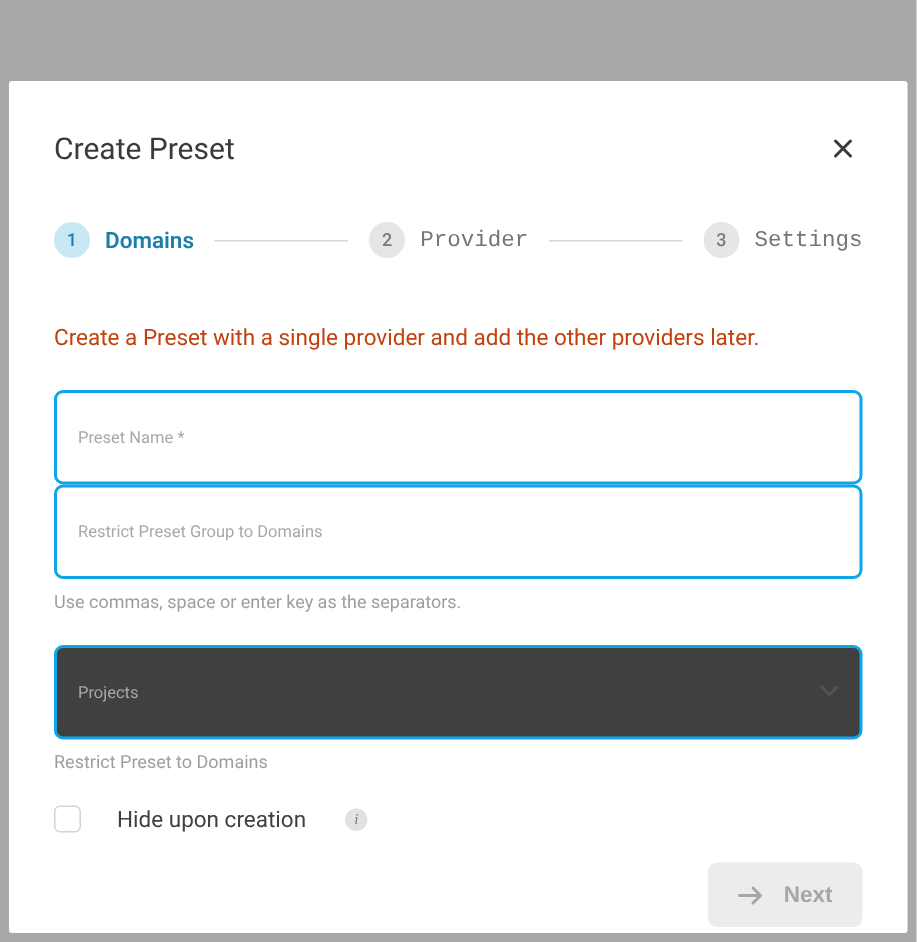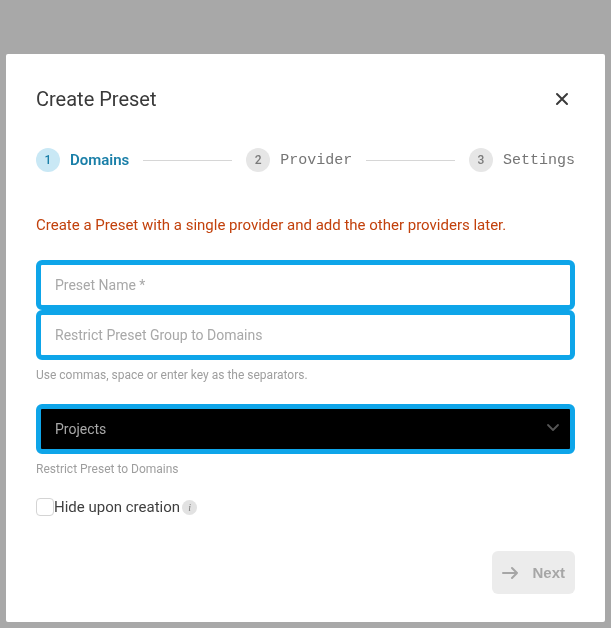--- a/index.html
+++ b/index.html
@@ -91,24 +91,24 @@
     }
 
     .description {
       color: #c2410c;
       font-size: 15px;
       margin-bottom: 26px;
     }
 
     .field {
       width: 100%;
-      border: 5px solid #0ea5e9;
+      border: 2px solid #0ea5e9;
       border-radius: 6px;
-      padding: 12px 14px;
-      font-size: 14px;
+      padding: 23px 14px;
+      font-size: 11px;
       color: #333;
       outline: none;
       font-family: inherit;
     }
     .field::placeholder { color: #a8a8a8; }
 
     .section-title {
       font-size: 18px;
       color: #3a3a3a;
       font-weight: 400;
@@ -121,37 +121,37 @@
       color: #9e9e9e;
       margin-top: 8px;
     }
 
     .select-wrap {
       position: relative;
       margin-top: 22px;
     }
     .select-wrap .field {
       appearance: none;
-      background: #000000;
+      background: #404040;
       cursor: pointer;
       color: #a8a8a8;
     }
     .chevron {
       position: absolute;
       right: 14px;
       top: 50%;
       transform: translateY(-50%);
       pointer-events: none;
       color: #555;
     }
 
     .checkbox-row {
       display: flex;
       align-items: center;
-      gap: 0;
+      gap: 24px;
       margin-top: 22px;
     }
     .checkbox {
       width: 18px;
       height: 18px;
       border: 1.5px solid #d4d4d4;
       border-radius: 4px;
       background: #fff;
       cursor: pointer;
     }
@@ -180,21 +180,21 @@
       justify-content: flex-end;
       padding-top: 20px;
     }
     .next-btn {
       display: flex;
       align-items: center;
       gap: 12px;
       background: #ececec;
       border: none;
       border-radius: 6px;
-      padding: 13px 10px;
+      padding: 13px 20px;
       font-size: 15px;
       font-weight: 600;
       color: #a6a6a6;
       cursor: pointer;
     }
     .next-btn svg { display: block; }
   </style>
 </head>
 <body>
 

